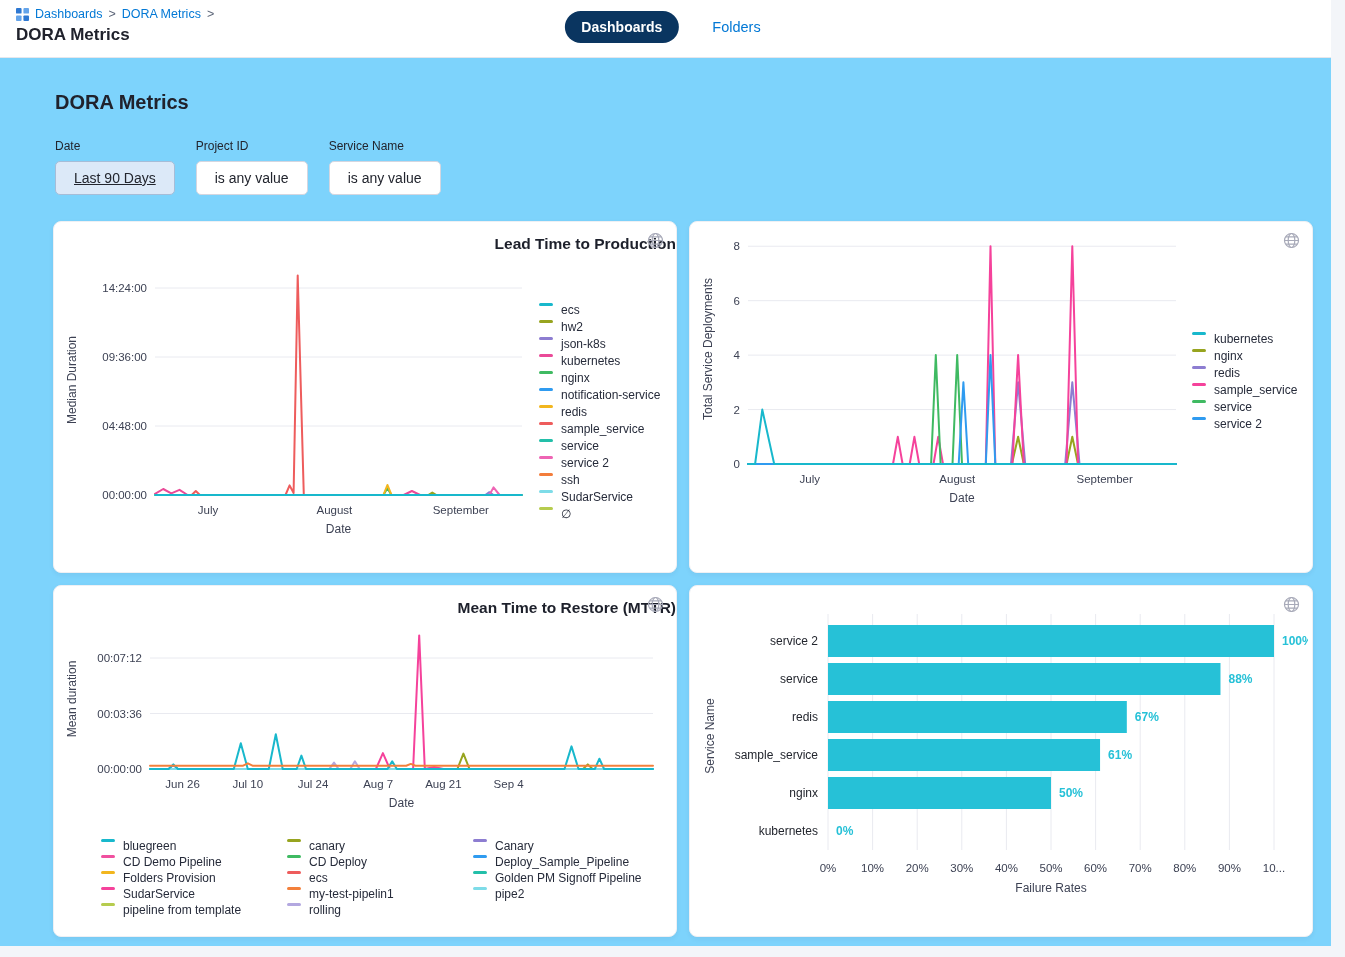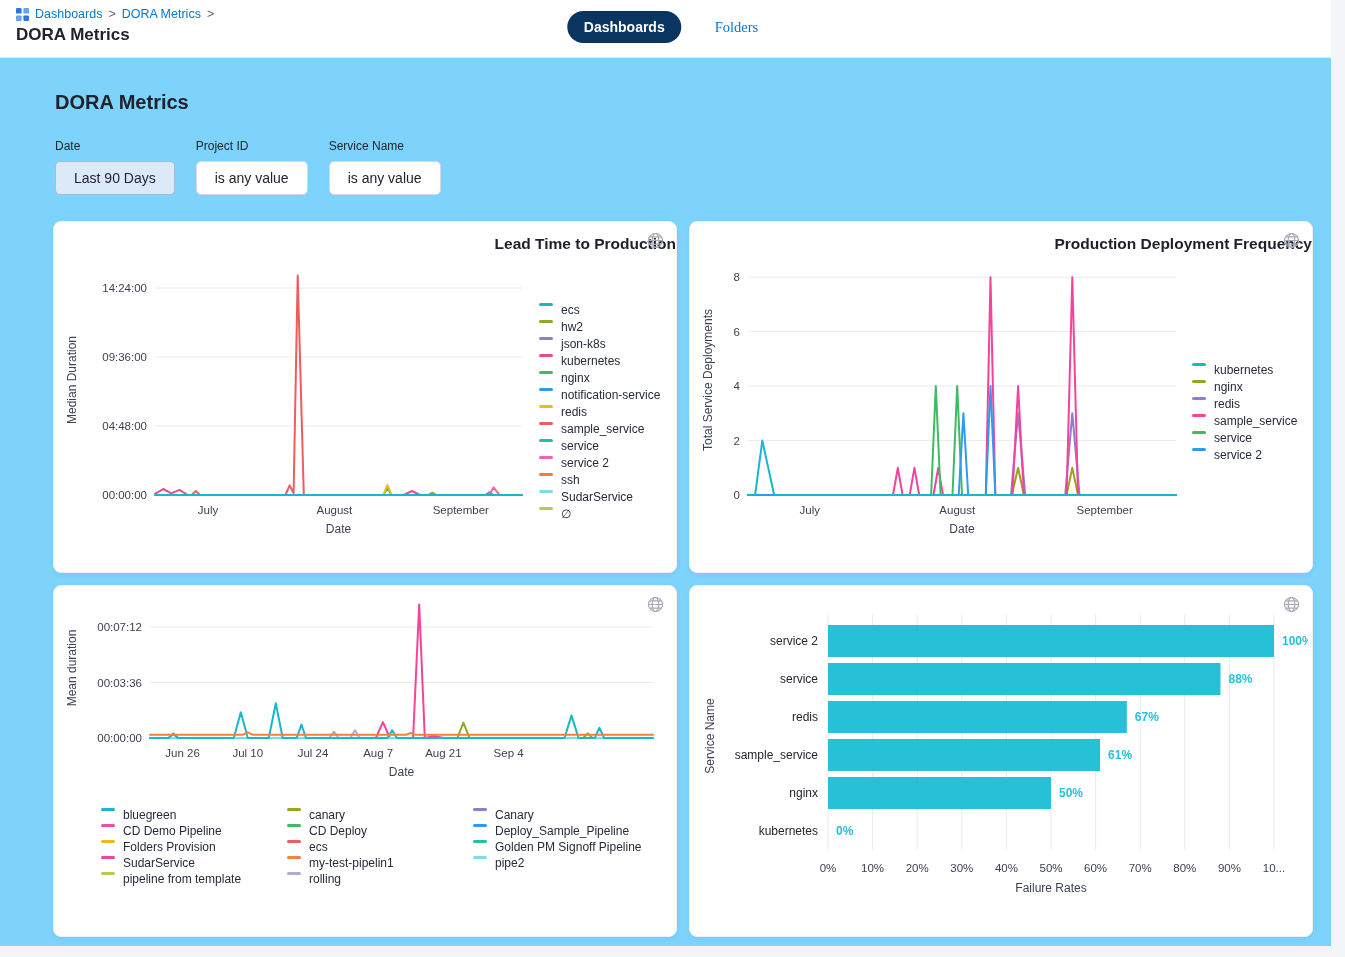--- a/index.html
+++ b/index.html
@@ -13,29 +13,29 @@
   .page { width:1331px; min-height:946px; background:#7dd3fc; }
 
   
   header { position:relative; height:58px; border-bottom:1px solid #e6e7ec; padding:7px 0 0 16px; background:#fff; }
   .breadcrumb { display:flex; align-items:center; gap:6px; font-size:12.5px; }
   .breadcrumb a { color:#0278d5; text-decoration:none; cursor:pointer; }
   .crumb-sep { color:#5c6578; }
   h1 { margin:4px 0 0; font-size:17px; font-weight:700; color:#20222c; }
   .center-tabs { position:absolute; left:50%; top:11px; transform:translateX(-50%); display:flex; align-items:center; gap:27px; }
   .tab-pill { background:#0a3560; color:#fff; border:none; border-radius:17px; padding:8px 17px; font-size:14px; font-weight:700; font-family:inherit; cursor:pointer; }
-  .tab-link { background:none; border:none; color:#0278d5; font-size:14.5px; font-family:Liberation Serif, serif; cursor:pointer; }
+  .tab-link { background:none; border:none; color:#0278d5; font-size:14.5px; font-family:Liberation Sans, sans-serif; cursor:pointer; }
 
   
   h2 { margin:33px 0 0 55px; font-size:20px; font-weight:700; color:#20222c; }
   .filters { display:flex; gap:21px; margin:25px 0 0 55px; }
   .filter { display:flex; flex-direction:column; gap:8px; }
   .filter-label { font-size:12px; color:#22252e; }
   .filter-btn { height:34px; padding:0 18px; font-size:14px; font-family:inherit; border-radius:5px; background:#fff; border:1px solid #d4d6e0; color:#22252e; cursor:pointer; }
-  .filter-btn.selected { background:#dce9f8; border-color:#a6bdd8; }
+  .filter-btn.selected { background:#dce9f8; border-color:#a6bdd8;text-decoration:underline; }
 
   .cards { display:grid; grid-template-columns:624px 624px; gap:12px; margin:26px 53px 16px; }
   .card { position:relative; height:352px; background:#fff; border:1px solid #eef0f4; border-radius:8px; box-shadow:0 2px 5px rgba(40,41,61,.06); }
   .card-title { text-align:right; margin-top:13px; font-size:15.5px; font-weight:700; color:#1d202b; }
   .globe { position:absolute; top:10px; right:12px; cursor:pointer; line-height:0; }
 
   .chart-row { display:flex; align-items:center; }
   .chart { margin-left:6px; }
   .legend-col { display:flex; flex-direction:column; gap:3px; padding-left:4px; }
   .legend-grid { display:grid; grid-auto-flow:column; grid-template-rows:repeat(5,16px); grid-template-columns:186px 186px auto; margin:12px 0 0 47px; }
@@ -188,21 +188,20 @@
               </div>
               <div class="legend-item">
                 <span class="swatch" style="background: rgb(182, 204, 78);"></span>
                 <span>∅</span>
               </div>
             </div>
         </div>
       </section>
 
       <section class="card">
-        <div class="card-title">Production Deployment Frequency</div>
         <span class="globe">
           <svg width="17" height="17" viewBox="0 0 16 16">
               <g fill="none" stroke="#a7a9b8" stroke-width="1.1">
                 <circle cx="8" cy="8" r="6.6"></circle>
                 <ellipse cx="8" cy="8" rx="3.1" ry="6.6"></ellipse>
                 <path d="M1.5 8h13M2.4 4.6h11.2M2.4 11.4h11.2"></path>
               </g>
             </svg>
         </span>
         <div class="chart-row">
@@ -252,20 +251,21 @@
               </div>
               <div class="legend-item">
                 <span class="swatch" style="background: rgb(47, 155, 240);"></span>
                 <span>service 2</span>
               </div>
             </div>
         </div>
       </section>
 
       <section class="card">
+        <div class="card-title">Mean Time to Restore (MTTR)</div>
         <span class="globe">
           <svg width="17" height="17" viewBox="0 0 16 16">
               <g fill="none" stroke="#a7a9b8" stroke-width="1.1">
                 <circle cx="8" cy="8" r="6.6"></circle>
                 <ellipse cx="8" cy="8" rx="3.1" ry="6.6"></ellipse>
                 <path d="M1.5 8h13M2.4 4.6h11.2M2.4 11.4h11.2"></path>
               </g>
             </svg>
         </span>
         <div class="chart"><svg width="608" height="206">

